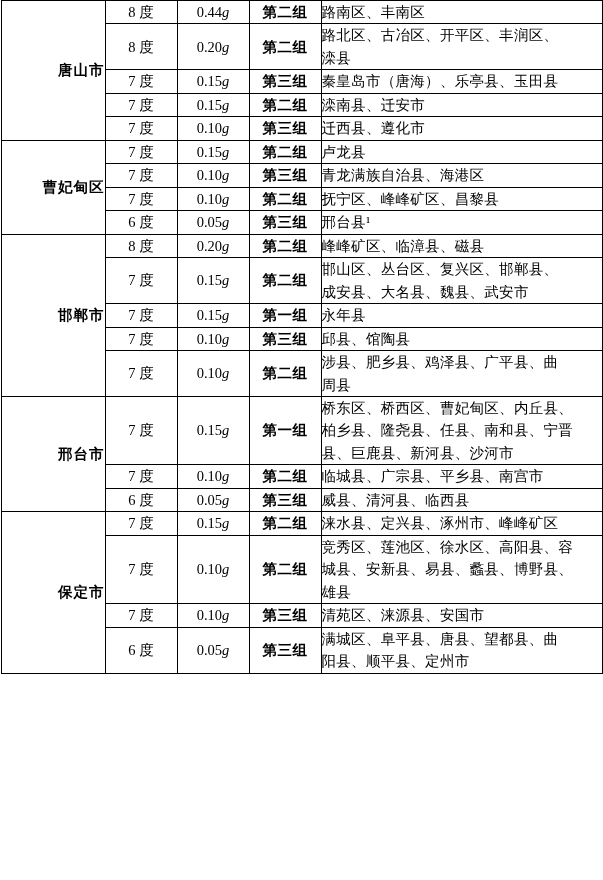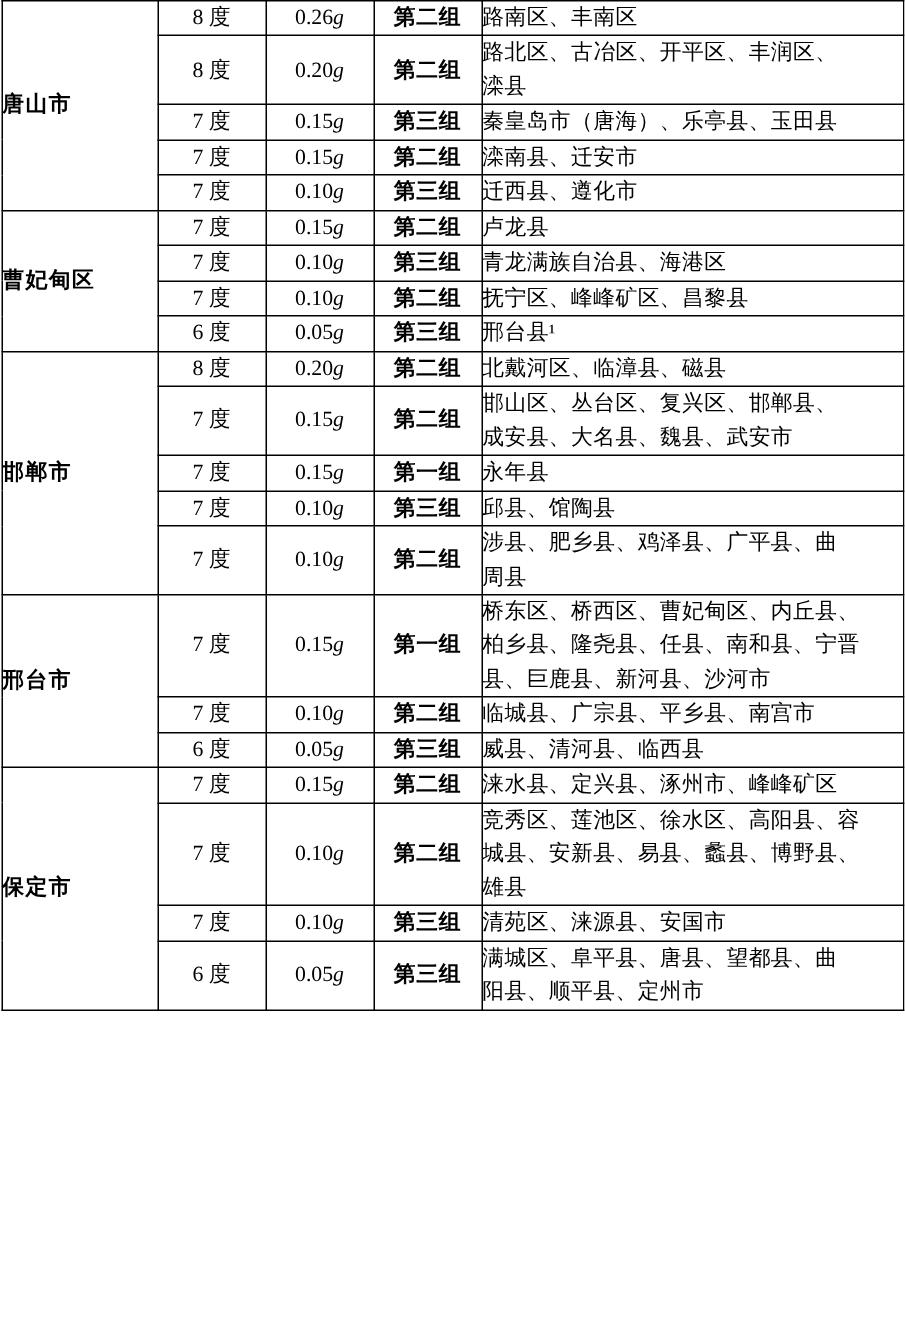--- a/index.html
+++ b/index.html
@@ -33,21 +33,21 @@
     line-height: 1.55;
   }
   
   col.c-city   { width: 104px; }
   col.c-deg    { width: 72px;  }
   col.c-acc    { width: 72px;  }
   col.c-grp    { width: 72px;  }
   col.c-area   { width: 281px; }
 
   td.city {
-    text-align: left;
+    text-align: right;
     font-weight: bold;
     letter-spacing: 1px;
     font-size: 15.5px;
   }
   td.deg, td.acc, td.grp {
     text-align: center;
     white-space: nowrap;
   }
   td.acc {
     font-size: 14px;
@@ -77,21 +77,21 @@
       <col class="c-city">
       <col class="c-deg">
       <col class="c-acc">
       <col class="c-grp">
       <col class="c-area">
     </colgroup>
     <tbody id="table-body">
         <tr>
           <td class="city" rowspan="5">唐山市</td>
           <td class="deg">8 度</td>
-          <td class="acc"><span>0.26</span><span class="g">g</span></td>
+          <td class="acc"><span>0.44</span><span class="g">g</span></td>
           <td class="grp">第二组</td>
           <td class="area">
             <span class="line">路南区、丰南区</span>
           </td>
         </tr>
         <tr>
           <td class="deg">8 度</td>
           <td class="acc"><span>0.20</span><span class="g">g</span></td>
           <td class="grp">第二组</td>
           <td class="area">
@@ -155,21 +155,21 @@
           <td class="area">
             <span class="line">邢台县¹</span>
           </td>
         </tr>
         <tr>
           <td class="city" rowspan="5">邯郸市</td>
           <td class="deg">8 度</td>
           <td class="acc"><span>0.20</span><span class="g">g</span></td>
           <td class="grp">第二组</td>
           <td class="area">
-            <span class="line">北戴河区、临漳县、磁县</span>
+            <span class="line">峰峰矿区、临漳县、磁县</span>
           </td>
         </tr>
         <tr>
           <td class="deg">7 度</td>
           <td class="acc"><span>0.15</span><span class="g">g</span></td>
           <td class="grp">第二组</td>
           <td class="area">
             <span class="line">邯山区、丛台区、复兴区、邯郸县、</span>
             <span class="line">成安县、大名县、魏县、武安市</span>
           </td>

